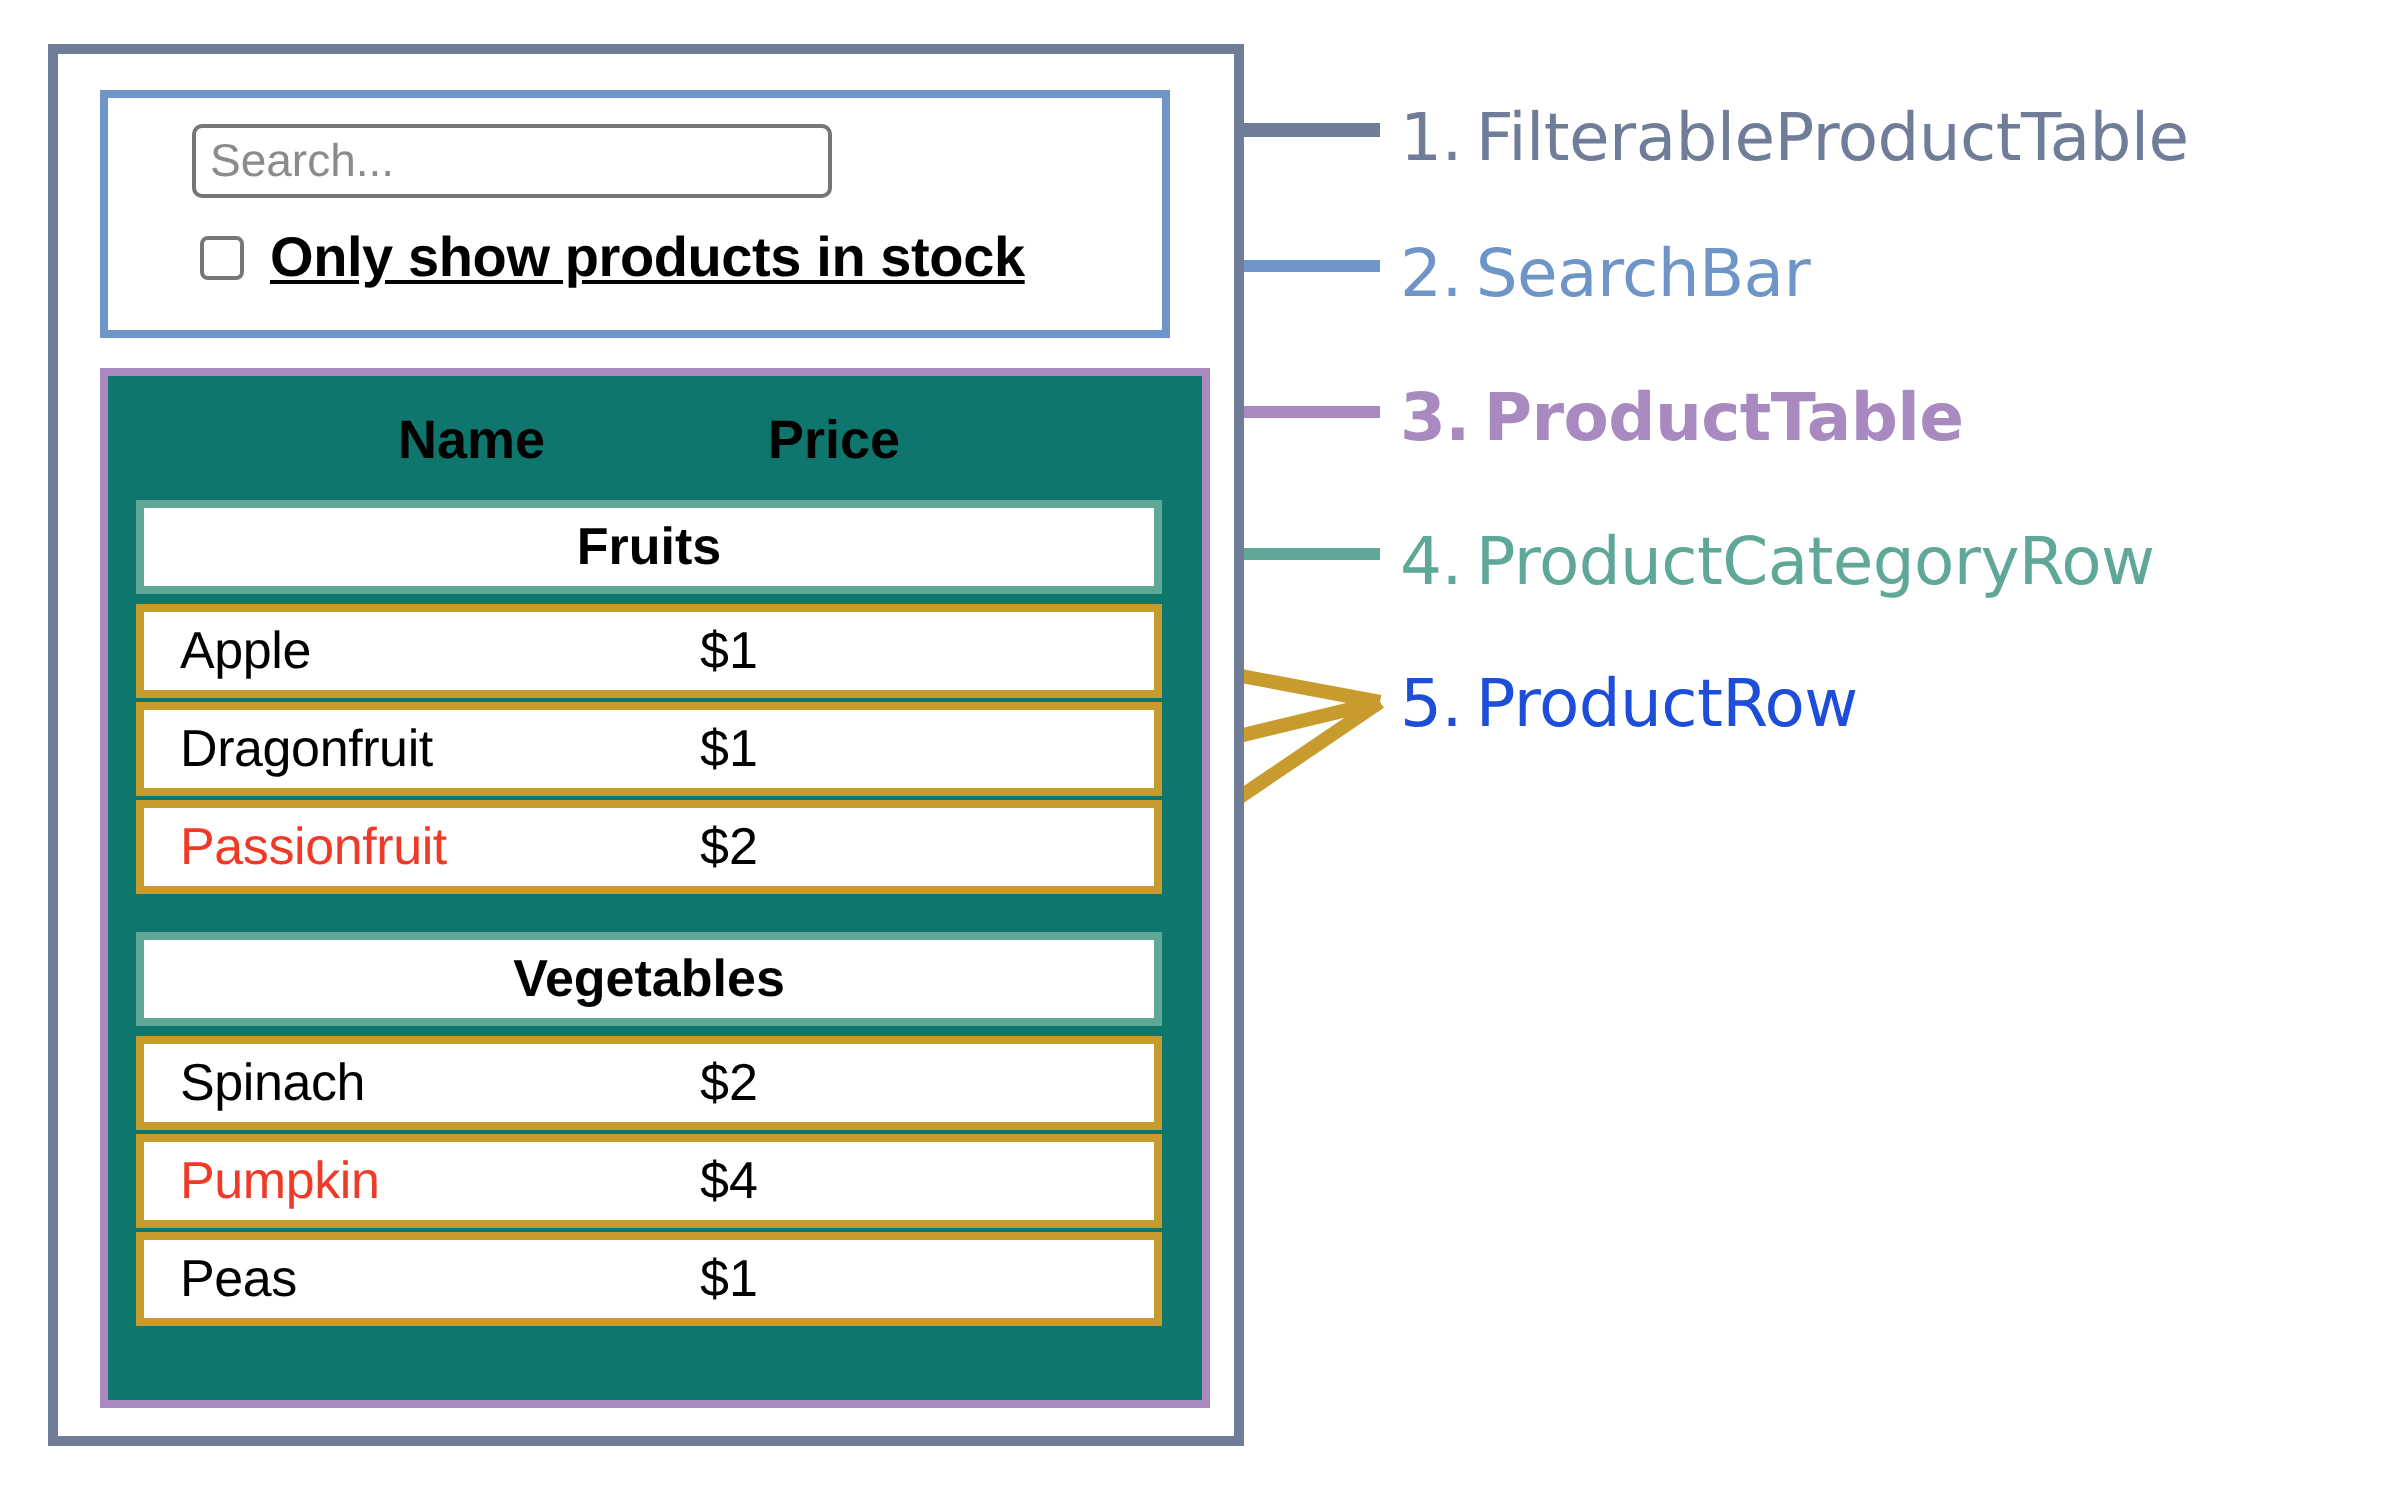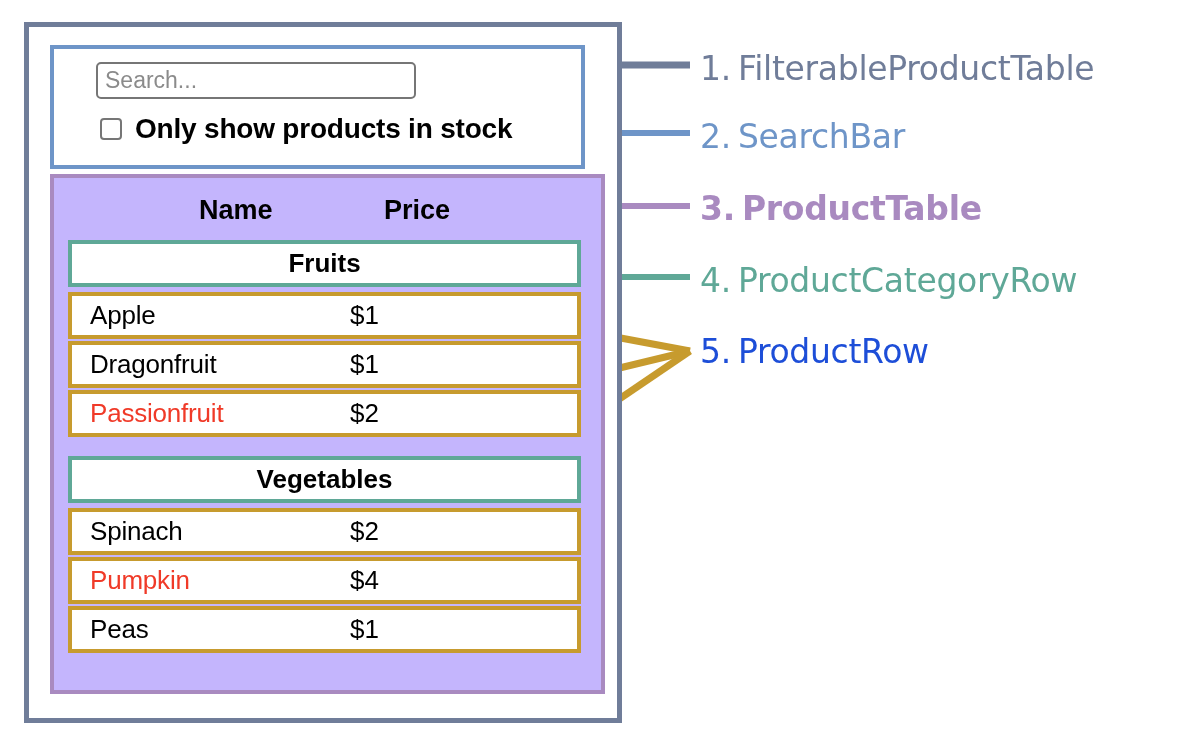--- a/index.html
+++ b/index.html
@@ -51,25 +51,25 @@
     left: 21px;
     top: 18px;
     width: 535px;
     height: 124px;
     border: 4px solid var(--c-blue);
     background: #ffffff;
   }
 
   #product-table {
     left: 21px;
-    top: 147px;
+    top: 157px;
     width: 555px;
     height: 520px;
     border: 4px solid var(--c-purple);
-    background: #c4b5fd;
+    background: #0f766e;
     text-decoration: underline;
   }
 
   
   #search-input {
     position: absolute;
     left: 42px;
     top: 13px;
     width: 320px;
     height: 37px;
@@ -89,20 +89,21 @@
   }
 
   #stock-filter-row {
     position: absolute;
     left: 46px;
     top: 64px;
     display: flex;
     align-items: center;
     gap: 13px;
     white-space: nowrap;
+    text-decoration: underline;
   }
   #stock-checkbox {
     width: 22px;
     height: 22px;
     box-sizing: border-box;
     border: 2px solid #767676;
     border-radius: 4px;
     background: #ffffff;
     flex: 0 0 auto;
   }

